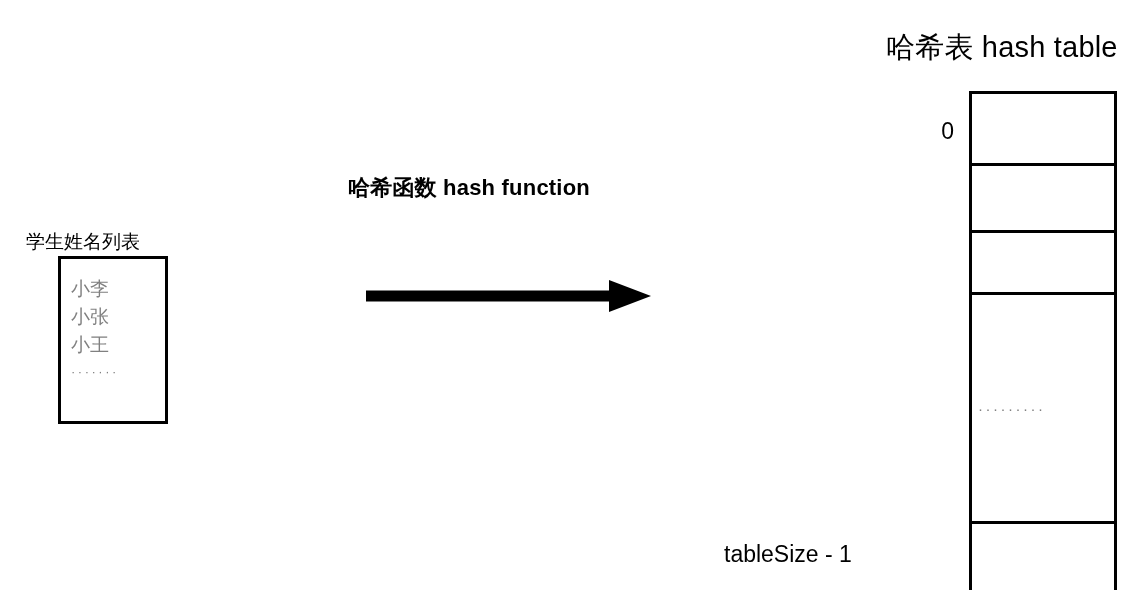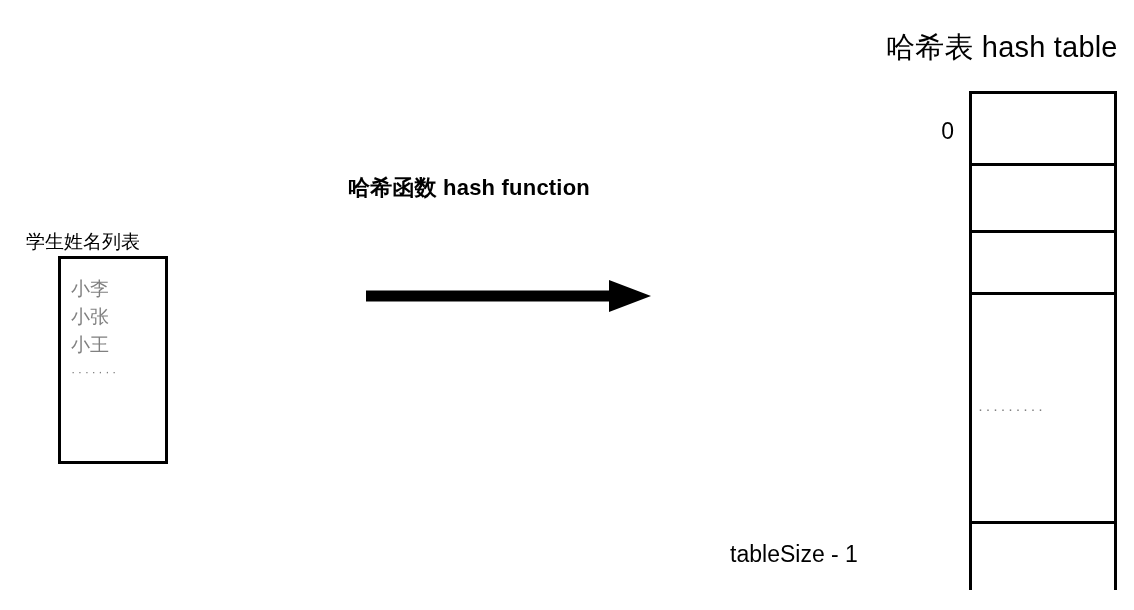--- a/index.html
+++ b/index.html
@@ -64,43 +64,43 @@
 
   #index-zero-label {
     left: 912px;
     top: 118px;
     width: 42px;
     text-align: right;
     font-size: 23px;
     line-height: 1.2;
   }
   #index-last-label {
-    left: 670px;
+    left: 724px;
     top: 541px;
     width: 248px;
-    text-align: center;
+    text-align: left;
     font-size: 23px;
     line-height: 1.2;
     white-space: nowrap;
   }
 
   
   #name-list-label {
     left: 26px;
     top: 195px;
     font-size: 19px;
     line-height: 1.2;
     white-space: nowrap;
     margin-top: 36px;
   }
   #name-list-box {
     left: 58px;
     top: 256px;
     width: 110px;
-    height: 208px;
+    height: 168px;
     border: 3px solid #000000;
     box-sizing: border-box;
     background: #ffffff;
   }
   #name-list-items {
     position: absolute;
     left: 10px;
     top: 16px;
     color: #808080;
     font-size: 19px;

